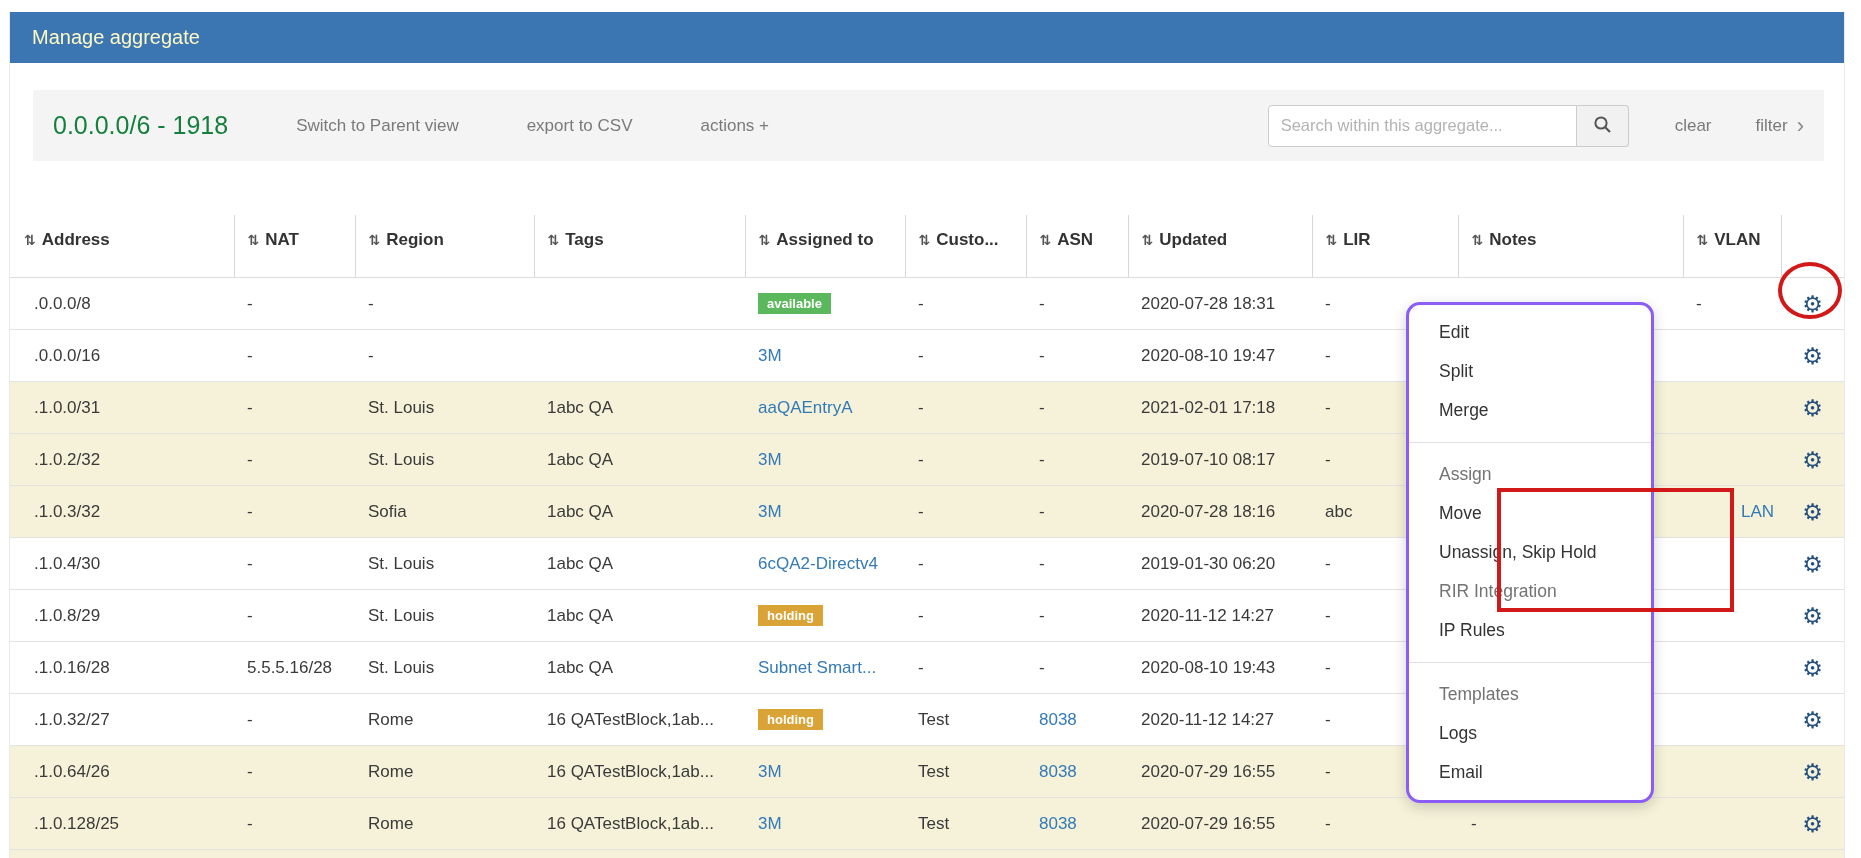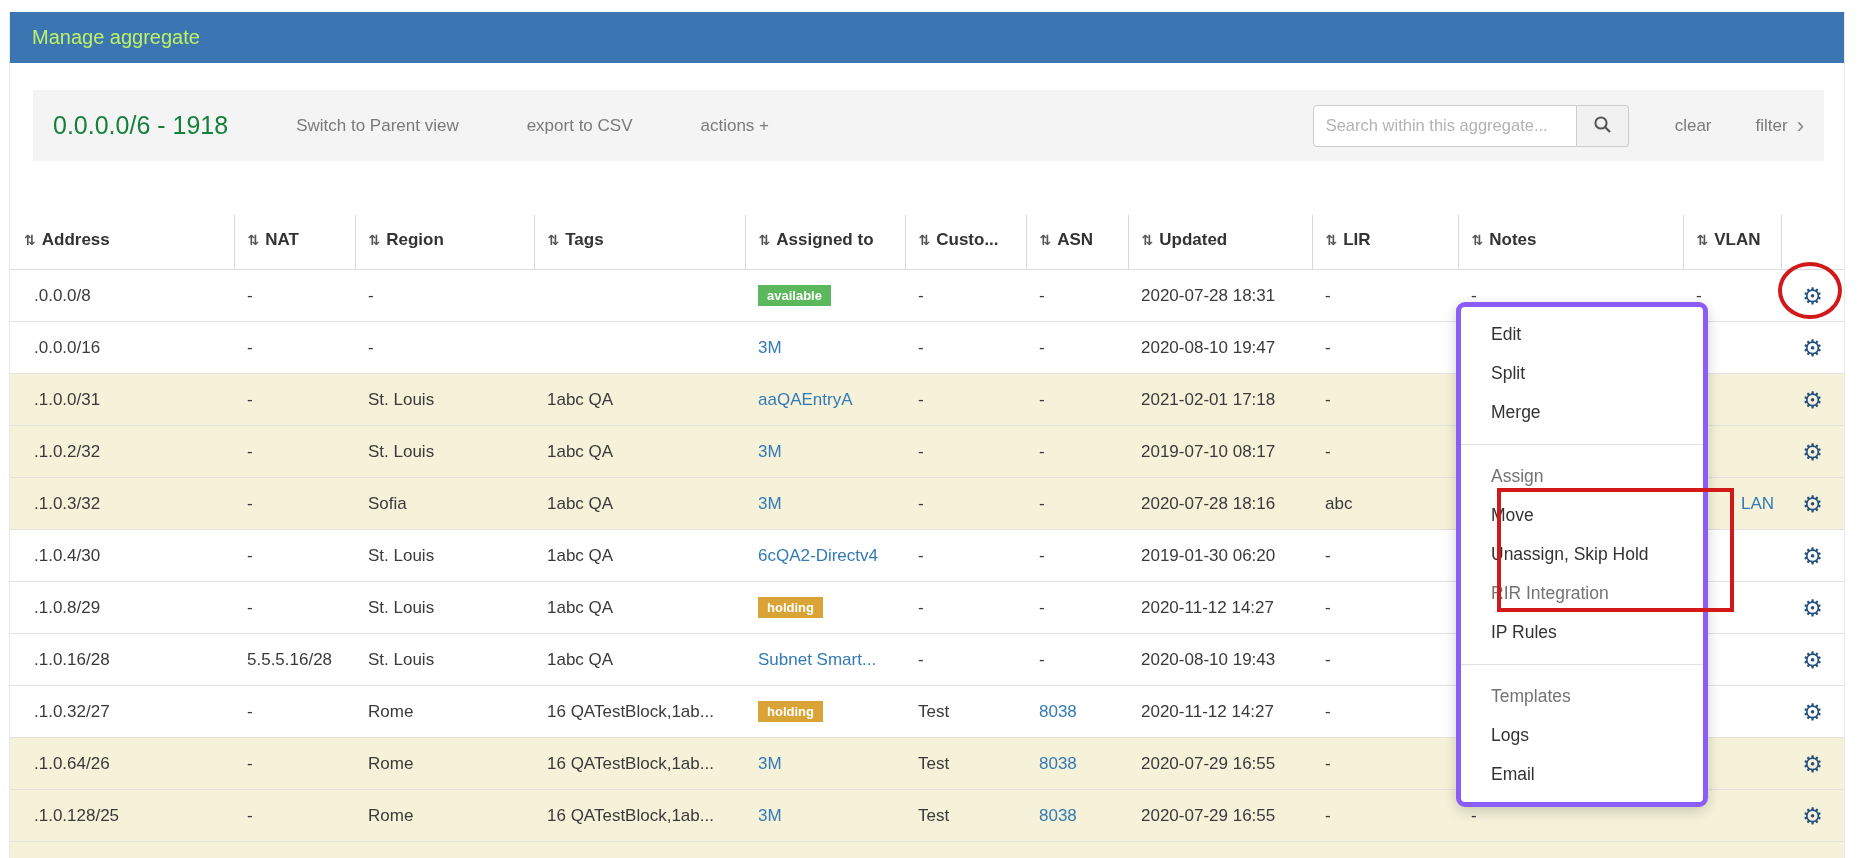--- a/index.html
+++ b/index.html
@@ -2,59 +2,59 @@
 <html><head>
 <meta charset="utf-8">
 <style>
   * { margin:0; padding:0; box-sizing:content-box; }
   body { background:#fff; font-family:"Liberation Sans","DejaVu Sans",sans-serif; }
   .page { position:relative; width:1861px; height:858px; background:#fff; overflow:hidden; }
 
   .app { position:absolute; left:9px; top:12px; width:1834px; height:846px; background:#fff;
          border-left:1px solid #e9e9e9; border-right:1px solid #e9e9e9; overflow:hidden; }
 
-  .titlebar { height:51px; background:#3b76b2; color:#bef264; font-size:20px;
+  .titlebar { height:51px; background:#3b76b2; color:#fef9c3; font-size:20px;
               display:flex; align-items:center; padding-left:22px; }
 
   .toolbar { position:absolute; left:23px; top:78px; width:1791px; height:71px; background:#f4f4f4;
              display:flex; align-items:center; padding:0 20px; box-sizing:border-box; }
   .agg { font-size:25px; color:#15803d; white-space:nowrap; }
   .tool-link { font-size:17px; color:#7a7a7a; margin-left:68px; cursor:pointer; text-decoration:none; white-space:nowrap; }
   .searchbox { margin-left:auto; display:flex; height:42px; }
-  .searchbox input { width:264px; height:42px; box-sizing:border-box; border:1px solid #ccc;
+  .searchbox input { width:309px; height:42px; box-sizing:border-box; border:1px solid #ccc;
                      border-radius:4px 0 0 4px; padding:0 12px; font-size:16.5px; color:#333;
                      outline:none; background:#fff; font-family:inherit; }
   .searchbox input::placeholder { color:#b3b3b3; }
   .search-btn { width:52px; height:42px; box-sizing:border-box; border:1px solid #ccc; border-left:none;
                 background:#f1f1f1; border-radius:0 4px 4px 0; cursor:pointer;
                 display:flex; align-items:center; justify-content:center; }
   .clear-link { margin-left:46px; }
   .filter-link { margin-left:44px; display:inline-flex; align-items:center; }
   .chev { font-size:22px; margin-left:9px; color:#8a8a8a; line-height:1; }
 
   table.grid { position:absolute; left:0; top:203px; width:1834px; border-collapse:collapse; table-layout:fixed; }
   .grid th { text-align:left; font-size:17px; font-weight:bold; color:#333; height:50px;
-             padding:0 0 4px 13px; border-bottom:1px solid #dcdcdc; border-left:1px solid #d8d8d8;
+             padding:0 0 12px 13px; border-bottom:1px solid #dcdcdc; border-left:1px solid #d8d8d8;
              white-space:nowrap; overflow:hidden; }
   .grid th:first-child { border-left:none; padding-left:14px; }
   .grid td { font-size:17px; color:#3a3a3a; height:51px; padding:0 0 0 13px;
              border-bottom:1px solid #e2e2e2; white-space:nowrap; overflow:hidden; vertical-align:middle; }
   .grid td:first-child { padding-left:24px; }
   tr.hl td { background:#f5f2d9; }
   .sort { font-size:14px; color:#555; margin-right:6px; font-family:"DejaVu Sans",sans-serif; }
   .lnk { color:#337ab7; text-decoration:none; cursor:pointer; }
   .ofs { margin-left:45px; }
   .badge { display:inline-block; color:#fff; font-size:13px; font-weight:bold; padding:3px 9px; border-radius:0; }
   .badge-green { background:#5cb85c; }
   .badge-orange { background:#d9a435; }
   .gear-td { text-align:center; padding:0 !important; }
   .gear { color:#27517e; font-size:23px; cursor:pointer; font-family:"DejaVu Sans",sans-serif; }
 
-  .menu { position:absolute; left:1456px; top:302px; width:242px; background:#fff;
-          border:5px solid #8b5cf6; border-radius:9px; box-shadow:0 4px 14px rgba(0,0,0,.18);
+  .menu { position:absolute; left:1406px; top:302px; width:242px; background:#fff;
+          border:3px solid #8b5cf6; border-radius:14px; box-shadow:0 4px 14px rgba(0,0,0,.18);
           padding:8px 0; z-index:10; }
   .mi { height:39px; line-height:39px; padding-left:30px; font-size:17.5px; color:#333;
         cursor:pointer; white-space:nowrap; }
   .mi.muted { color:#737373; cursor:default; }
   .sep { border-top:1px solid #e0e0e0; margin:12px 0; }
 
   .red-circle { position:absolute; left:1778px; top:262px; width:64px; height:57px;
                 border:4px solid #d11919; border-radius:50%; box-sizing:border-box;
                 z-index:20; pointer-events:none; }
   .red-rect { position:absolute; left:1497px; top:488px; width:237px; height:124px;

